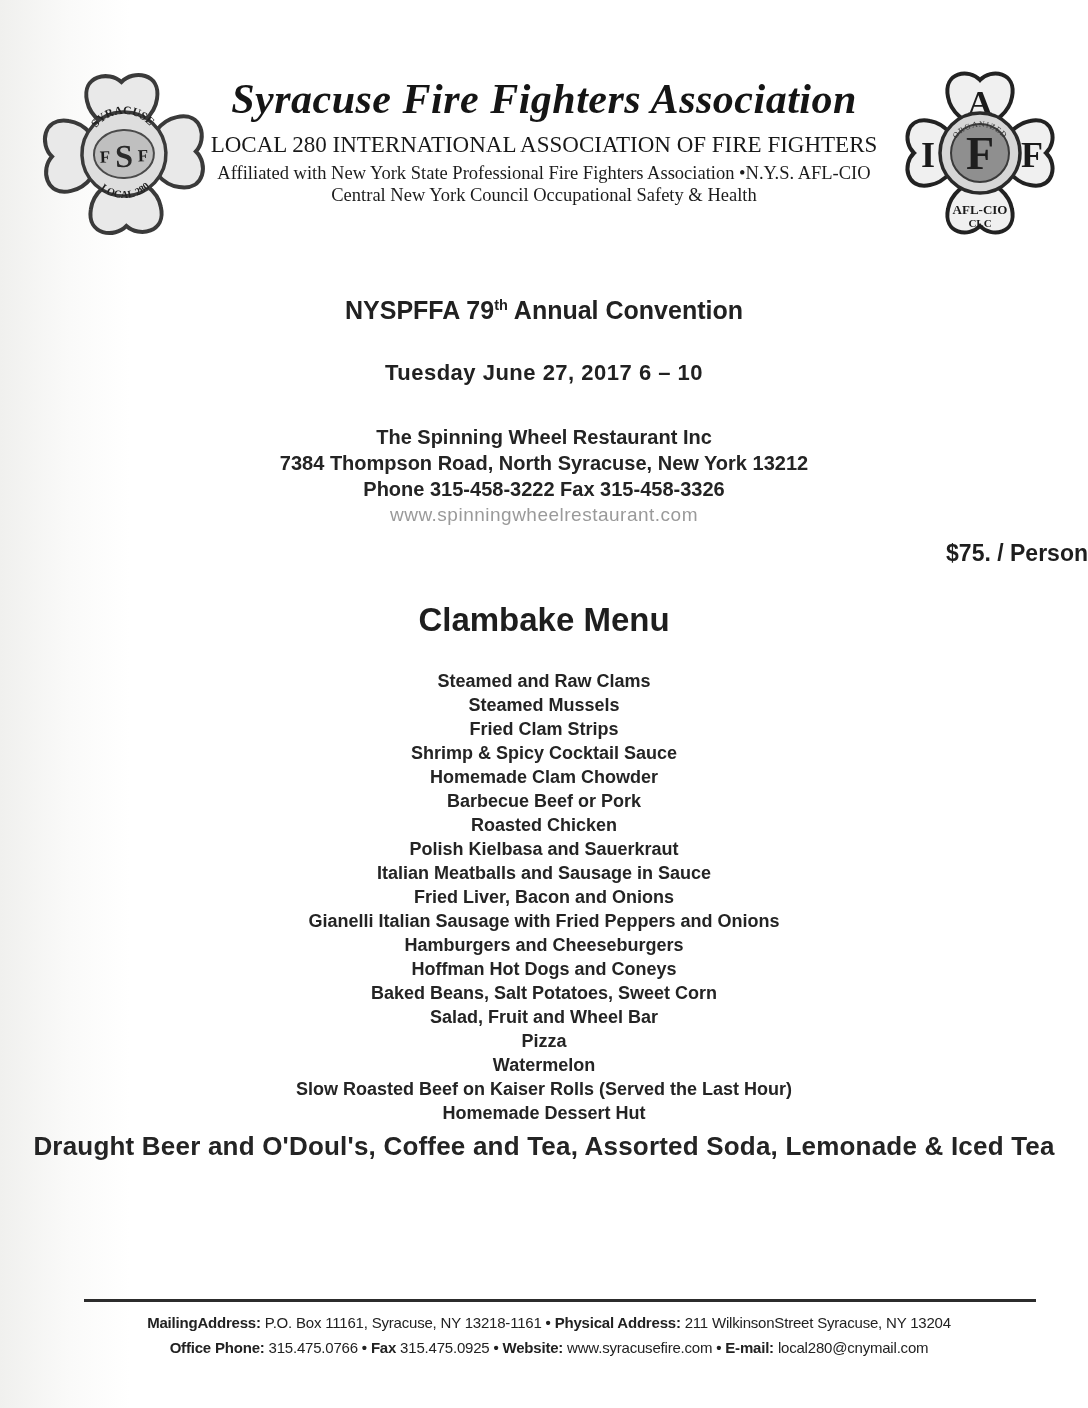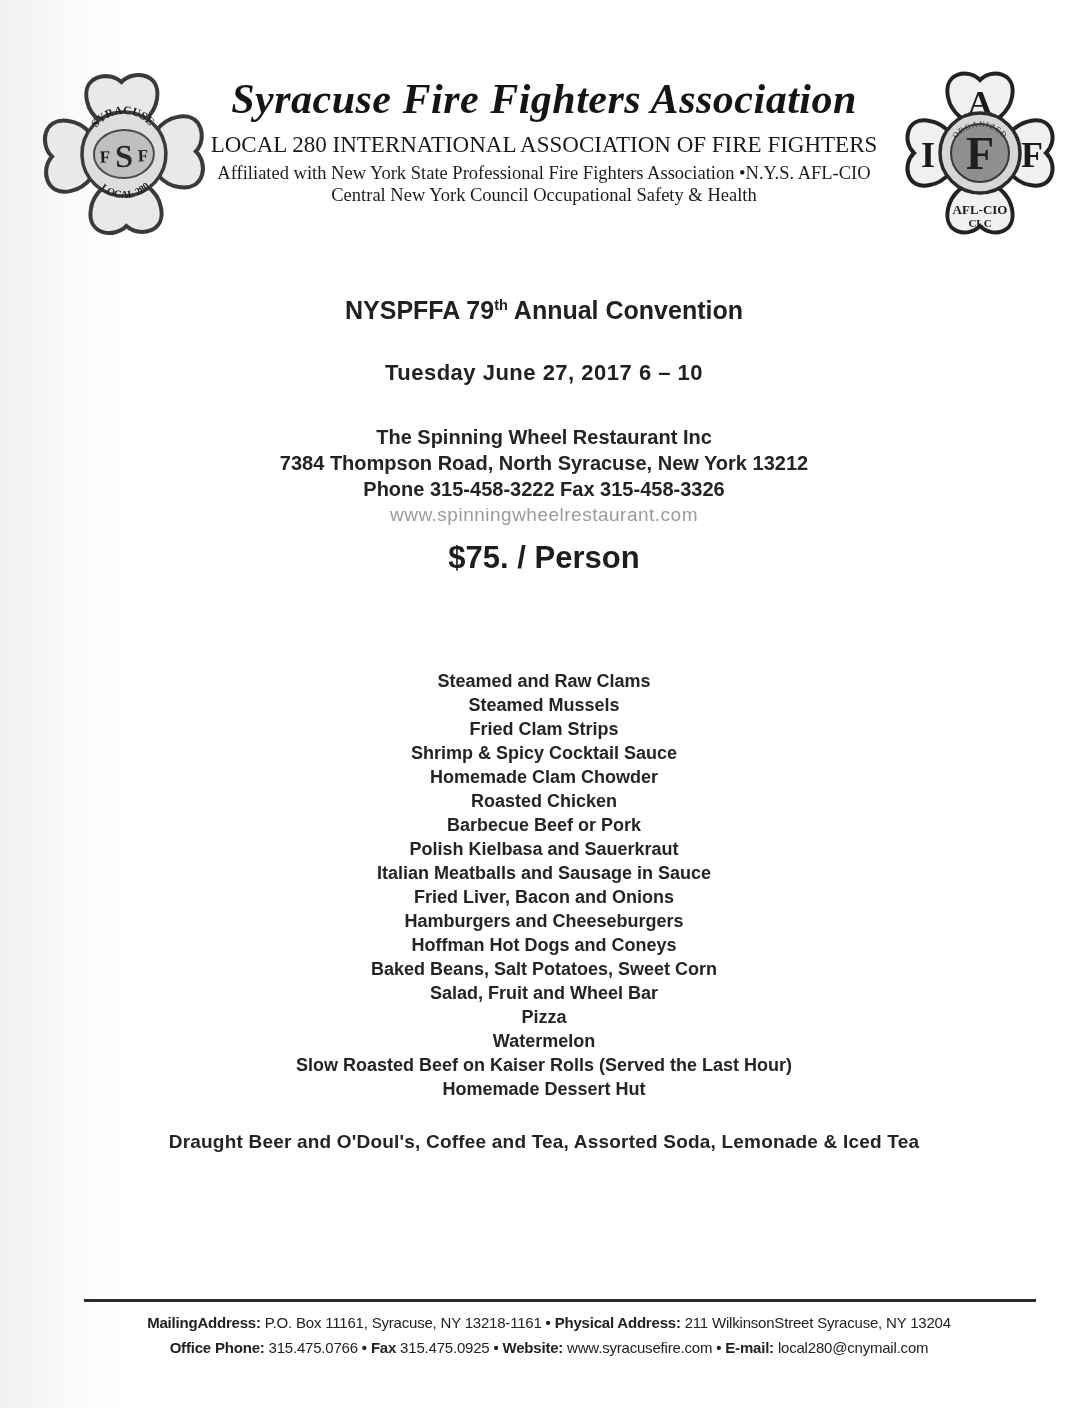--- a/index.html
+++ b/index.html
@@ -32,26 +32,26 @@
     font-size:18.5px;line-height:22px;color:#1c1c1c;white-space:nowrap;
   }
   .org-line2{margin-top:3px;}
   
   .block{position:absolute;left:0;right:0;text-align:center;}
   .event-title{top:296px;font-size:25px;font-weight:700;color:#212121;}
   .event-title sup{font-size:0.58em;vertical-align:super;line-height:0;}
   .event-date{top:360px;font-size:22px;font-weight:700;color:#212121;letter-spacing:0.5px;}
   .venue{top:424px;font-size:20px;font-weight:700;line-height:26px;color:#242424;}
   .venue .website{font-weight:400;color:#9a9a9a;font-size:19px;letter-spacing:0.5px;}
-  .price{top:540px;font-size:31px;font-weight:700;color:#1e1e1e;}
+  .price{top:540px;font-size:23px;font-weight:700;color:#1e1e1e;text-align:right;}
   .menu-title{top:601px;font-size:33px;font-weight:700;color:#1e1e1e;}
   .menu-list{top:669px;font-size:18px;font-weight:700;color:#242424;}
   .menu-list ul{list-style:none;margin:0;padding:0;}
   .menu-list li{line-height:24px;}
-  .drinks{top:1131px;font-size:19px;font-weight:700;color:#242424;letter-spacing:0.2px;}
+  .drinks{top:1131px;font-size:26px;font-weight:700;color:#242424;letter-spacing:0.2px;}
   
   .footer-rule{position:absolute;left:84px;top:1299px;width:952px;height:3px;background:#2c2c2c;}
   .footer-text{
     position:absolute;left:50px;right:40px;top:1310px;text-align:center;
     font-size:15px;line-height:25px;color:#222;
     letter-spacing:-0.2px;
   }
   .footer-text .lbl{font-weight:700;}
   .footer-text .val{font-weight:400;}
   
@@ -126,33 +126,35 @@
 
   <div class="block venue">
     <div>The Spinning Wheel Restaurant Inc</div>
     <div>7384 Thompson Road, North Syracuse, New York 13212</div>
     <div>Phone 315-458-3222  Fax 315-458-3326</div>
     <div class="website">www.spinningwheelrestaurant.com</div>
   </div>
 
   <div class="block price">$75. / Person</div>
 
+  <div class="block menu-title">Clambake Menu</div>
 
   <div class="block menu-list">
     <ul>
         <li>Steamed and Raw Clams</li>
         <li>Steamed Mussels</li>
         <li>Fried Clam Strips</li>
         <li>Shrimp &amp; Spicy Cocktail Sauce</li>
         <li>Homemade Clam Chowder</li>
+        <li>Barbecue Beef or Pork</li>
         <li>Roasted Chicken</li>
-        <li>Barbecue Beef or Pork</li>
         <li>Polish Kielbasa and Sauerkraut</li>
         <li>Italian Meatballs and Sausage in Sauce</li>
         <li>Fried Liver, Bacon and Onions</li>
+        <li>Gianelli Italian Sausage with Fried Peppers and Onions</li>
         <li>Hamburgers and Cheeseburgers</li>
         <li>Hoffman Hot Dogs and Coneys</li>
         <li>Baked Beans, Salt Potatoes, Sweet Corn</li>
         <li>Salad, Fruit and Wheel Bar</li>
         <li>Pizza</li>
         <li>Watermelon</li>
         <li>Slow Roasted Beef on Kaiser Rolls (Served the Last Hour)</li>
         <li>Homemade Dessert Hut</li>
       </ul>
   </div>

